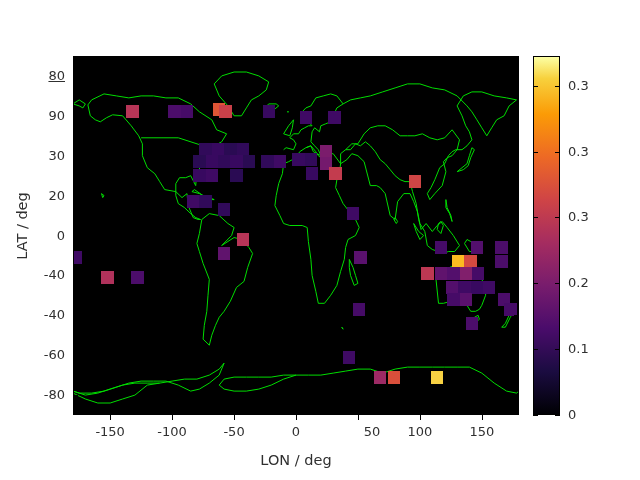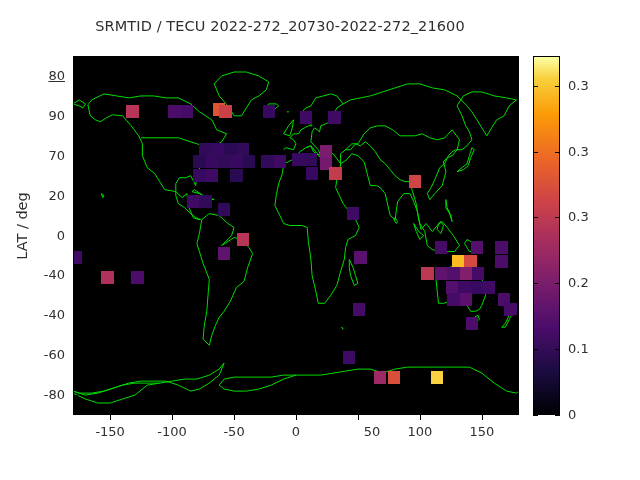--- a/index.html
+++ b/index.html
@@ -92,21 +92,20 @@
     position:absolute;
     font-size:13px;color:#303030;
     text-align:left;width:50px;
   }
 </style>
 </head>
 <body>
 
 <div id="figure">
 
-  <div id="title">SRMTID / TECU 2022-272_20730-2022-272_21600</div>
 
   <div id="plot">
     <svg id="coast" viewBox="0 0 446 359" preserveAspectRatio="none">
         <polyline points="14.9,48.9 17.3,59.8 22.3,63.8 27.3,65.8 33.4,61.8 39.6,58.8 49.6,59.8 58.2,69.8 65.7,79.8 69.4,87.8 69.4,99.7 74.3,111.7 78.0,114.7 81.8,117.7 86.7,125.6 91.7,133.6 102.8,135.6 109.0,141.6 114.0,137.6 115.2,149.6 120.2,161.6 125.1,163.5 127.6,163.5 122.7,161.6 117.7,157.6 111.5,151.6 105.3,147.6 102.8,139.6 102.8,127.6 106.5,121.7 112.7,121.7 117.7,119.7 122.7,129.6 123.9,115.7 128.8,109.7 131.3,99.7 136.3,93.7 141.2,89.8 148.7,85.8 153.6,77.8 143.7,73.8 138.8,63.8 126.4,55.8 117.7,47.9 105.3,41.9 92.9,41.9 80.5,39.9 68.1,39.9 55.8,41.9 43.4,39.9 31.0,37.9 18.6,43.9 14.9,48.9" fill="none" stroke="#00dd00" stroke-width="1"></polyline>
         <polyline points="68.1,81.8 105.3,81.8 130.1,89.8" fill="none" stroke="#00dd00" stroke-width="1"></polyline>
         <polyline points="148.7,189.5 161.1,181.5 168.5,183.5 175.9,191.5 179.6,197.5 174.7,211.4 171.0,225.4 163.5,231.4 157.3,245.3 151.1,255.3 146.2,261.3 142.5,269.3 138.8,279.2 136.3,289.2 130.1,283.2 131.3,269.3 133.8,255.3 135.0,239.3 136.3,223.4 130.1,207.4 126.4,195.5 123.9,187.5 126.4,177.5 128.8,163.5 136.3,157.6 146.2,159.6 154.9,167.5 161.1,171.5 158.6,179.5 148.7,189.5" fill="none" stroke="#00dd00" stroke-width="1"></polyline>
         <polyline points="210.6,107.7 215.6,105.7 223.0,101.7 226.7,95.7 232.9,91.7 237.9,89.8 242.8,95.7 245.3,99.7 247.8,101.7 252.7,99.7 256.4,97.7 260.2,97.7 267.6,107.7 266.4,117.7 263.9,123.7 262.6,131.6 266.4,139.6 270.1,147.6 276.3,155.6 282.5,163.5 286.2,171.5 282.5,179.5 275.0,183.5 272.6,191.5 271.3,203.4 267.6,215.4 263.9,229.4 257.7,239.3 251.5,247.3 245.3,247.3 242.8,235.3 239.1,219.4 237.9,203.4 235.4,185.5 234.2,171.5 229.2,169.5 223.0,169.5 216.8,169.5 210.6,167.5 206.9,159.6 201.9,149.6 203.2,139.6 205.7,127.6 209.4,117.7 210.6,107.7" fill="none" stroke="#00dd00" stroke-width="1"></polyline>
         <polyline points="210.6,93.7 213.1,91.7 220.5,93.7 223.0,87.8 220.5,83.8 216.8,81.8 220.5,77.8 225.5,77.8 228.0,73.8 231.7,71.8 235.4,69.8 239.1,69.8 235.4,65.8 232.9,63.8 229.2,61.8 229.2,55.8 232.9,51.9 237.9,49.9 242.8,41.9 250.3,39.9 257.7,37.9 263.9,39.9 270.1,47.9 263.9,51.9 260.2,59.8 257.7,65.8 252.7,67.8 247.8,69.8 246.5,75.8 241.6,71.8 239.1,75.8 237.9,85.8 241.6,89.8 245.3,93.7 247.8,99.7 244.1,97.7 240.3,95.7 237.9,89.8 232.9,91.7" fill="none" stroke="#00dd00" stroke-width="1"></polyline>
         <polyline points="210.6,77.8 215.6,69.8 220.5,63.8 219.3,71.8 216.8,79.8 210.6,77.8" fill="none" stroke="#00dd00" stroke-width="1"></polyline>
         <polyline points="267.6,107.7 273.8,103.7 278.8,97.7 284.9,99.7 291.1,105.7 297.3,129.6 303.5,129.6 307.2,131.6 312.2,137.6 317.2,159.6 322.1,163.5 324.6,145.6 330.8,137.6 337.0,137.6 340.7,145.6 344.4,155.6 346.9,167.5 351.8,175.5 354.3,189.5 359.3,193.5 365.5,195.5 370.4,197.5 375.4,195.5 381.6,195.5 386.5,189.5 380.3,179.5 374.1,171.5 369.2,165.5 364.2,169.5 359.3,175.5 353.1,167.5 348.1,173.5 345.7,163.5 343.2,147.6 339.5,135.6 337.0,125.6 332.0,125.6 327.1,123.7 322.1,119.7 317.2,113.7 312.2,107.7 307.2,103.7 302.3,95.7 297.3,89.8 292.4,85.8 287.4,89.8 282.5,87.8 277.5,93.7 272.6,93.7 267.6,97.7 267.6,107.7" fill="none" stroke="#00dd00" stroke-width="1"></polyline>
@@ -226,41 +225,42 @@
       <div class="tick xtick" style="left: 481.833px; top: 56px;"></div>
       <div class="xlabel" style="left: 451.833px; top: 424px;">150</div>
       <div class="tick ytick" style="left: 73px; top: 75.9444px;"></div>
       <div class="tick ytick" style="left: 514px; top: 75.9444px;"></div>
       <div class="ylabel" style="left: 21px; top: 67.9444px; text-decoration: underline;">80</div>
       <div class="tick ytick" style="left: 73px; top: 115.833px;"></div>
       <div class="tick ytick" style="left: 514px; top: 115.833px;"></div>
       <div class="ylabel" style="left: 21px; top: 107.833px;">90</div>
       <div class="tick ytick" style="left: 73px; top: 155.722px;"></div>
       <div class="tick ytick" style="left: 514px; top: 155.722px;"></div>
-      <div class="ylabel" style="left: 21px; top: 147.722px;">70</div>
+      <div class="ylabel" style="left: 21px; top: 147.722px;">30</div>
       <div class="tick ytick" style="left: 73px; top: 195.611px;"></div>
       <div class="tick ytick" style="left: 514px; top: 195.611px;"></div>
       <div class="ylabel" style="left: 21px; top: 187.611px;">20</div>
       <div class="tick ytick" style="left: 73px; top: 235.5px;"></div>
       <div class="tick ytick" style="left: 514px; top: 235.5px;"></div>
       <div class="ylabel" style="left: 21px; top: 227.5px;">0</div>
       <div class="tick ytick" style="left: 73px; top: 275.389px;"></div>
       <div class="tick ytick" style="left: 514px; top: 275.389px;"></div>
       <div class="ylabel" style="left: 21px; top: 267.389px;">-40</div>
       <div class="tick ytick" style="left: 73px; top: 315.278px;"></div>
       <div class="tick ytick" style="left: 514px; top: 315.278px;"></div>
       <div class="ylabel" style="left: 21px; top: 307.278px;">-40</div>
       <div class="tick ytick" style="left: 73px; top: 355.167px;"></div>
       <div class="tick ytick" style="left: 514px; top: 355.167px;"></div>
       <div class="ylabel" style="left: 21px; top: 347.167px;">-60</div>
       <div class="tick ytick" style="left: 73px; top: 395.056px;"></div>
       <div class="tick ytick" style="left: 514px; top: 395.056px;"></div>
       <div class="ylabel" style="left: 21px; top: 387.056px;">-80</div>
     </div>
 
+  <div id="xaxis-title">LON / deg</div>
   <div id="yaxis-title">LAT / deg</div>
 
   <div id="cbar"></div>
   <div id="cbar-decor">
       <div class="cbtick" style="left: 533px; top: 85.6422px;"></div>
       <div class="cbtick" style="left: 555px; top: 85.6422px;"></div>
       <div class="cblabel" style="left: 568px; top: 77.6422px;">0.3</div>
       <div class="cbtick" style="left: 533px; top: 151.514px;"></div>
       <div class="cbtick" style="left: 555px; top: 151.514px;"></div>
       <div class="cblabel" style="left: 568px; top: 143.514px;">0.3</div>

